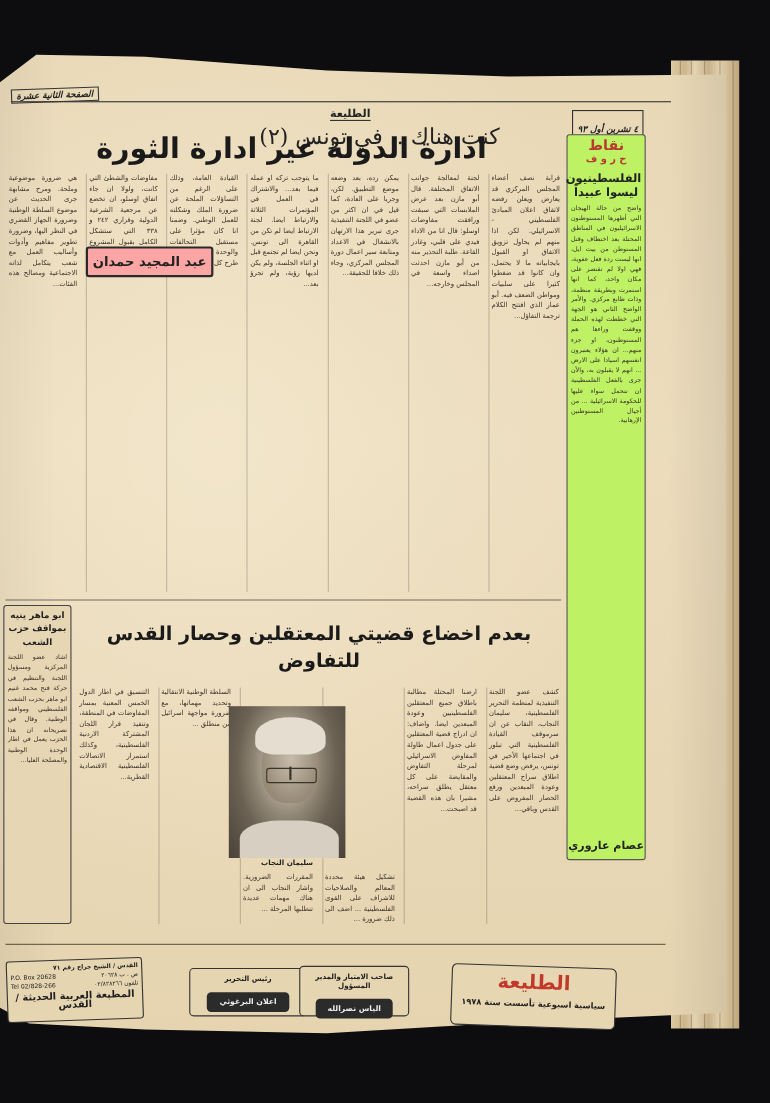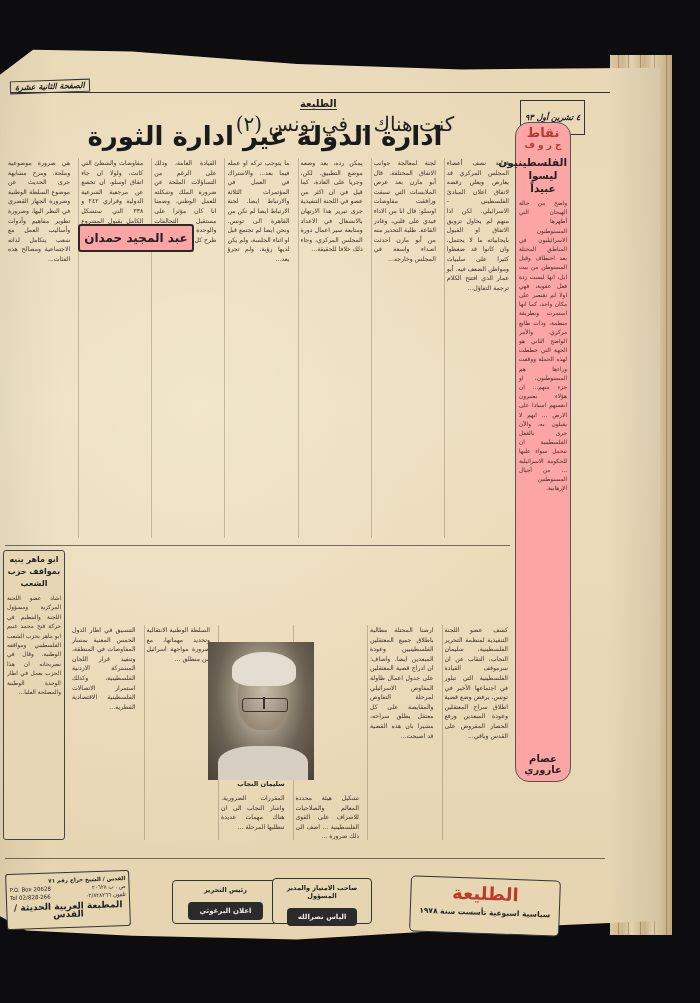--- a/index.html
+++ b/index.html
@@ -13,21 +13,21 @@
   .hdr-left{position:absolute;left:10px;top:80px;font-size:8px;font-weight:bold;font-style:italic;color:#222;border:1px solid #333;padding:1px 4px;transform:rotate(-2deg);}
   .hdr-rule{position:absolute;left:10px;top:92px;width:600px;height:0;border-top:1.5px solid #333;}
   .hdr-center{position:absolute;left:300px;top:98px;font-size:10px;font-weight:bold;color:#222;border-bottom:1px solid #333;}
   .hdr-right{position:absolute;left:520px;top:100px;font-size:8px;font-weight:bold;font-style:italic;color:#222;border:1px solid #333;padding:12px 4px;}
   .kicker{position:absolute;left:200px;top:112px;width:290px;text-align:center;font-family:"DejaVu Serif",serif;font-size:20px;color:#222;}
   .headline{position:absolute;left:20px;top:124px;width:490px;text-align:center;font-size:26px;font-weight:900;color:#1a1a1a;line-height:28px;letter-spacing:1px;}
   .cols{position:absolute;display:flex;gap:6px;}
   .col{flex:1;font-size:6.2px;line-height:9.6px;color:#3a3128;text-align:justify;overflow:hidden;border-left:0.5px solid rgba(60,50,40,.25);padding:0 2px;}
   .col:last-child{border-left:none;}
   .author-box{position:absolute;left:78px;top:224px;width:112px;height:24px;border:2px solid #2a2a2a;border-radius:3px;display:flex;align-items:center;justify-content:center;font-size:12px;font-weight:bold;color:#222;background:#fca5a5;}
-  .sidebar{position:absolute;left:515px;top:122px;width:56px;height:660px;border:1.5px solid #555;border-radius:14px;background:#fca5a5;box-sizing:border-box;padding:3px;}
+  .sidebar{position:absolute;left:515px;top:122px;width:72px;height:660px;border:1.5px solid #555;border-radius:3px;background:#bef264;box-sizing:border-box;padding:3px;}
   .sidebar .logo1{font-size:13px;font-weight:bold;color:#b83a30;text-align:center;line-height:14px;}
   .sidebar .logo2{font-size:9px;font-weight:bold;color:#b83a30;text-align:center;letter-spacing:3px;}
   .sidebar .stitle{font-size:10.5px;font-weight:900;color:#222;text-align:center;line-height:13px;margin-top:6px;}
   .sidebar .sbody{font-size:5.8px;line-height:9.2px;color:#3a3128;text-align:justify;margin-top:4px;height:560px;overflow:hidden;}
   .sidebar .sauthor{position:absolute;bottom:6px;left:0;right:0;text-align:center;font-size:10px;font-weight:bold;color:#222;}
   .divider-h{position:absolute;height:0;border-top:1px solid rgba(40,30,20,.6);}
   .box2{position:absolute;left:3px;top:550px;width:62px;height:290px;border:1.5px solid #444;border-radius:3px;box-sizing:border-box;padding:3px;background:#e7d6b3;}
   .box2 .b2t{font-size:8px;font-weight:900;color:#222;text-align:center;line-height:12px;}
   .box2 .b2b{font-size:5.8px;line-height:9.4px;color:#3a3128;margin-top:4px;text-align:justify;height:220px;overflow:hidden;}
   .headline2{position:absolute;left:80px;top:565px;width:420px;text-align:center;font-size:17.5px;font-weight:900;color:#1a1a1a;line-height:24px;}
@@ -88,20 +88,21 @@
 </div>
 
 <div class="divider-h" style="left:5px;top:545px;width:505px;"></div>
 
 <div class="box2 rtl">
   <div class="b2t">ابو ماهر ينيه بمواقف حزب الشعب</div>
   <div class="b2b">اشاد عضو اللجنة المركزية ومسؤول اللجنة والتنظيم في حركة فتح محمد غنيم ابو ماهر بحزب الشعب الفلسطيني ومواقفه الوطنية. وقال في تصريحاته ان هذا الحزب يعمل في اطار الوحدة الوطنية والمصلحة العليا...</div>
 </div>
 
 <div class="headline2 rtl">
+  <div>بعدم اخضاع قضيتي المعتقلين وحصار القدس للتفاوض</div>
 </div>
 
 <div class="cols rtl" style="left:70px;top:625px;width:440px;height:215px;">
   <div class="col">كشف عضو اللجنة التنفيذية لمنظمة التحرير الفلسطينية، سليمان النجاب، النقاب عن ان سرموقف القيادة الفلسطينية التي تبلور في اجتماعها الأخير في تونس، يرفض وضع قضية اطلاق سراح المعتقلين وعودة المبعدين ورفع الحصار المفروض على القدس وباقي...</div>
   <div class="col">ارضنا المحتلة مطالبة باطلاق جميع المعتقلين الفلسطينيين وعودة المبعدين ايضا. واضاف: ان ادراج قضية المعتقلين على جدول اعمال طاولة المفاوض الاسرائيلي لمرحلة التفاوض والمقايضة على كل معتقل يطلق سراحه، مشيرا بان هذه القضية قد اصبحت...</div>
   <div class="col" style="padding-top:168px;">تشكيل هيئة محددة المعالم والصلاحيات للاشراف على القوى الفلسطينية ... اضف الى ذلك ضرورة ...</div>
   <div class="col" style="padding-top:168px;">المقررات الضرورية. واشار النجاب الى ان هناك مهمات عديدة تنطلبها المرحلة ...</div>
   <div class="col">السلطة الوطنية الانتقالية وتحديد مهماتها، مع ضرورة مواجهة اسرائيل من منطلق ...</div>
   <div class="col">التنسيق في اطار الدول الخمس المعنية بمسار المفاوضات في المنطقة، وتنفيذ قرار اللجان المشتركة الاردنية الفلسطينية، وكذلك استمرار الاتصالات الفلسطينية الاقتصادية القطرية...</div>
 </div>

